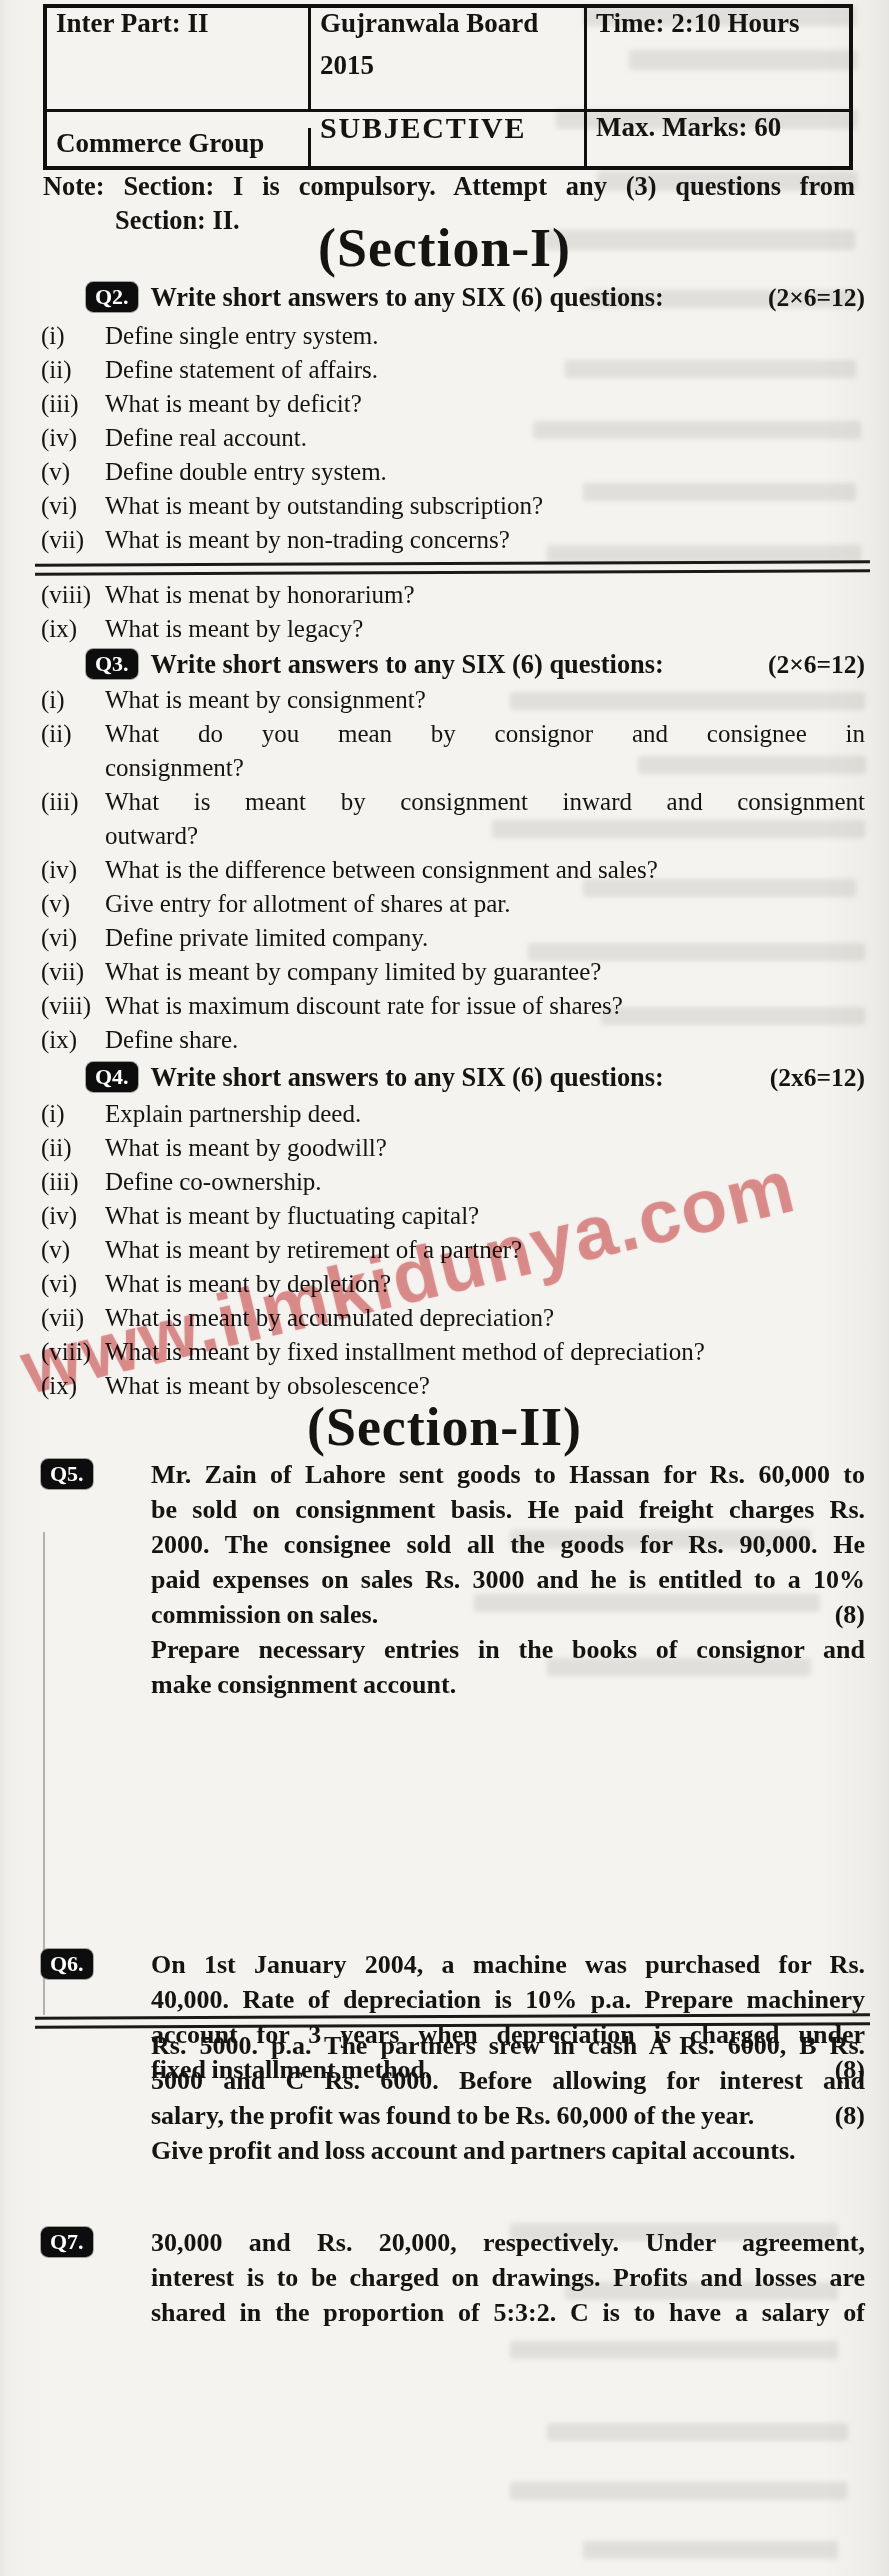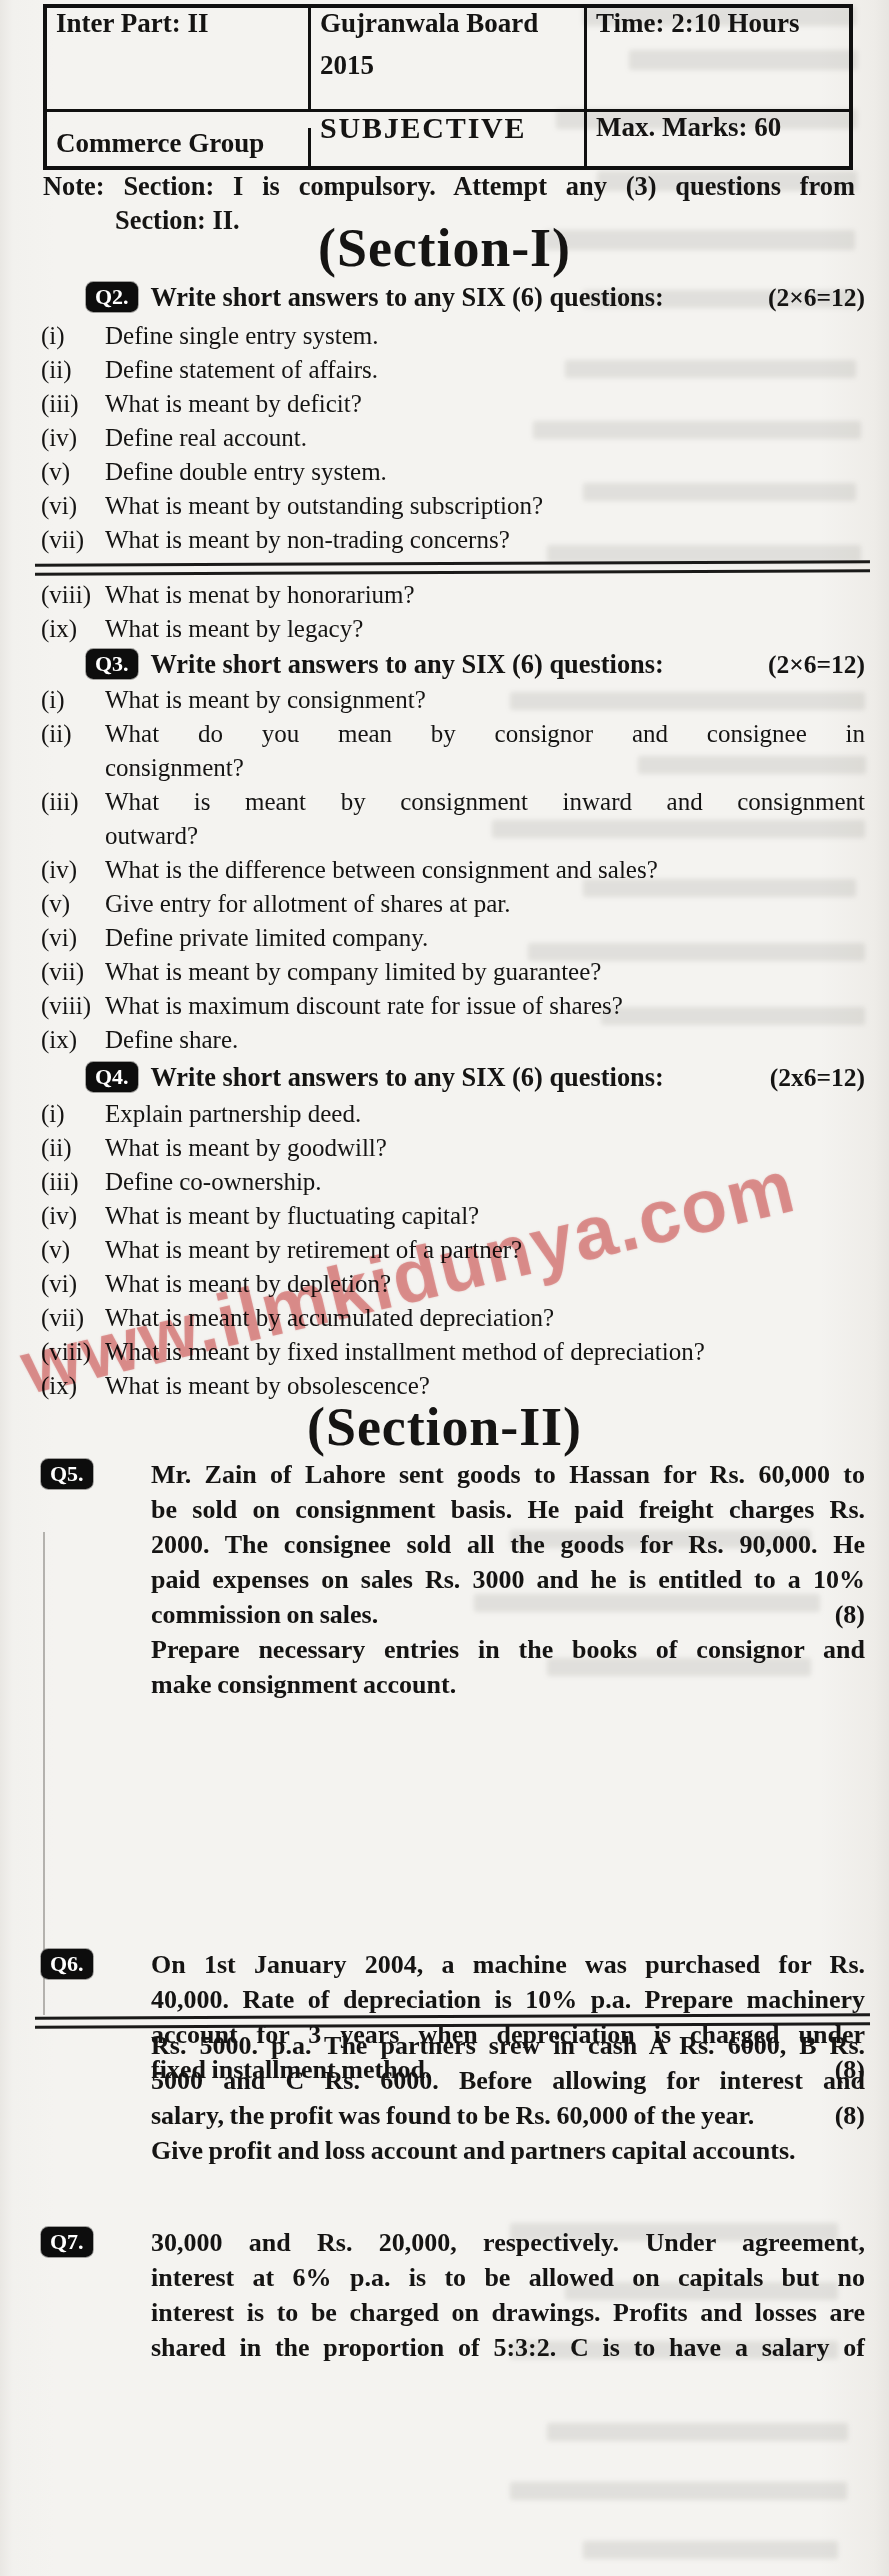--- a/index.html
+++ b/index.html
@@ -439,24 +439,20 @@
     <div class="qsec pwrap" style="top:1840px;">
       <span class="qbadge pbadge">Q7.</span>
       <div class="plist">
 
 
           <div class="pline just">
             <span class="ptext">30,000 and Rs. 20,000, respectively. Under agreement,</span>
 
           </div>
 
-          <div class="pline just">
-            <span class="ptext">interest at 6% p.a. is to be allowed on capitals but no</span>
-
-          </div>
 
           <div class="pline just">
             <span class="ptext">interest is to be charged on drawings. Profits and losses are</span>
 
           </div>
 
           <div class="pline just">
             <span class="ptext">shared in the proportion of 5:3:2. C is to have a salary of</span>
 
           </div>

